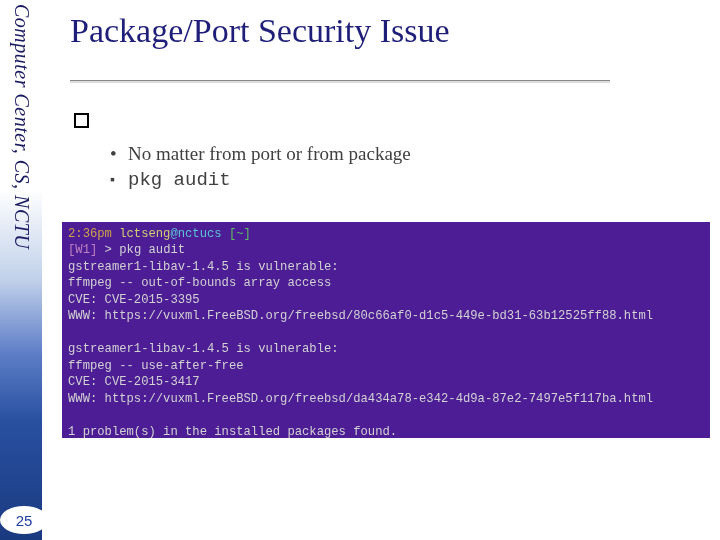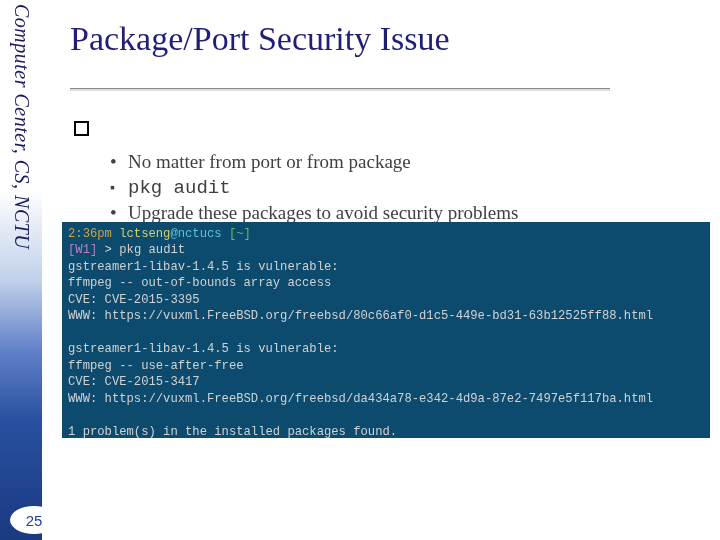--- a/index.html
+++ b/index.html
@@ -30,38 +30,38 @@
     text-orientation: mixed;
     font-style: italic;
     font-family: "Times New Roman", Times, serif;
     font-size: 20px;
     color: #1a1a60;
     letter-spacing: 0.5px;
     white-space: nowrap;
   }
   .page-num {
     position: absolute;
-    left: 10px;
+    left: 0;
     bottom: 6px;
     width: 48px;
     height: 28px;
     border-radius: 50%;
     background: #ffffff;
     color: #2040a0;
     font-size: 15px;
     font-family: Arial, sans-serif;
     display: flex;
     align-items: center;
     justify-content: center;
   }
 
   .content {
     position: absolute;
     left: 70px;
-    top: 20px;
+    top: 12px;
     right: 18px;
   }
 
   .title {
     font-size: 34px;
     color: #1f1f7a;
     font-family: "Times New Roman", Times, serif;
     font-weight: normal;
     margin-bottom: 8px;
   }
@@ -109,21 +109,21 @@
     vertical-align: 1px;
   }
   .mono { font-family: "Courier New", Courier, monospace; }
 
   .terminal {
     position: absolute;
     left: 62px;
     top: 222px;
     width: 648px;
     height: 216px;
-    background: #0c4a6e;
+    background: #4c1d95;
     color: #dcdcdc;
     font-family: Consolas, "Courier New", monospace;
     font-size: 12.2px;
     line-height: 1.35;
     padding: 4px 6px;
     white-space: pre;
     overflow: hidden;
   }
   .t-time   { color: #cfa24a; }
   .t-user   { color: #d0d070; }
@@ -148,21 +148,20 @@
     <div class="title">Package/Port Security Issue</div>
     <div class="title-rule"></div>
 
     <div class="bullet-main">
       <span class="box"></span>
     </div>
 
     <ul class="sublist">
       <li><span>No matter from port or from package</span></li>
       <li class="square"><span class="mono">pkg audit</span></li>
-      <li><span>Upgrade these packages to avoid security problems</span></li>
     </ul>
   </div>
 
   <div class="terminal"><span class="t-time">2:36pm</span> <span class="t-user">lctseng</span><span class="t-host">@nctucs</span> <span class="t-path">[~]</span>
 <span class="t-prompt">[W1]</span> <span class="t-gray">&gt;</span> <span class="t-gray">pkg audit</span>
 <span class="t-gray">gstreamer1-libav-1.4.5 is vulnerable:</span>
 <span class="t-gray">ffmpeg -- out-of-bounds array access</span>
 <span class="t-gray">CVE: CVE-2015-3395</span>
 <span class="t-gray">WWW: https://vuxml.FreeBSD.org/freebsd/80c66af0-d1c5-449e-bd31-63b12525ff88.html</span>
 

